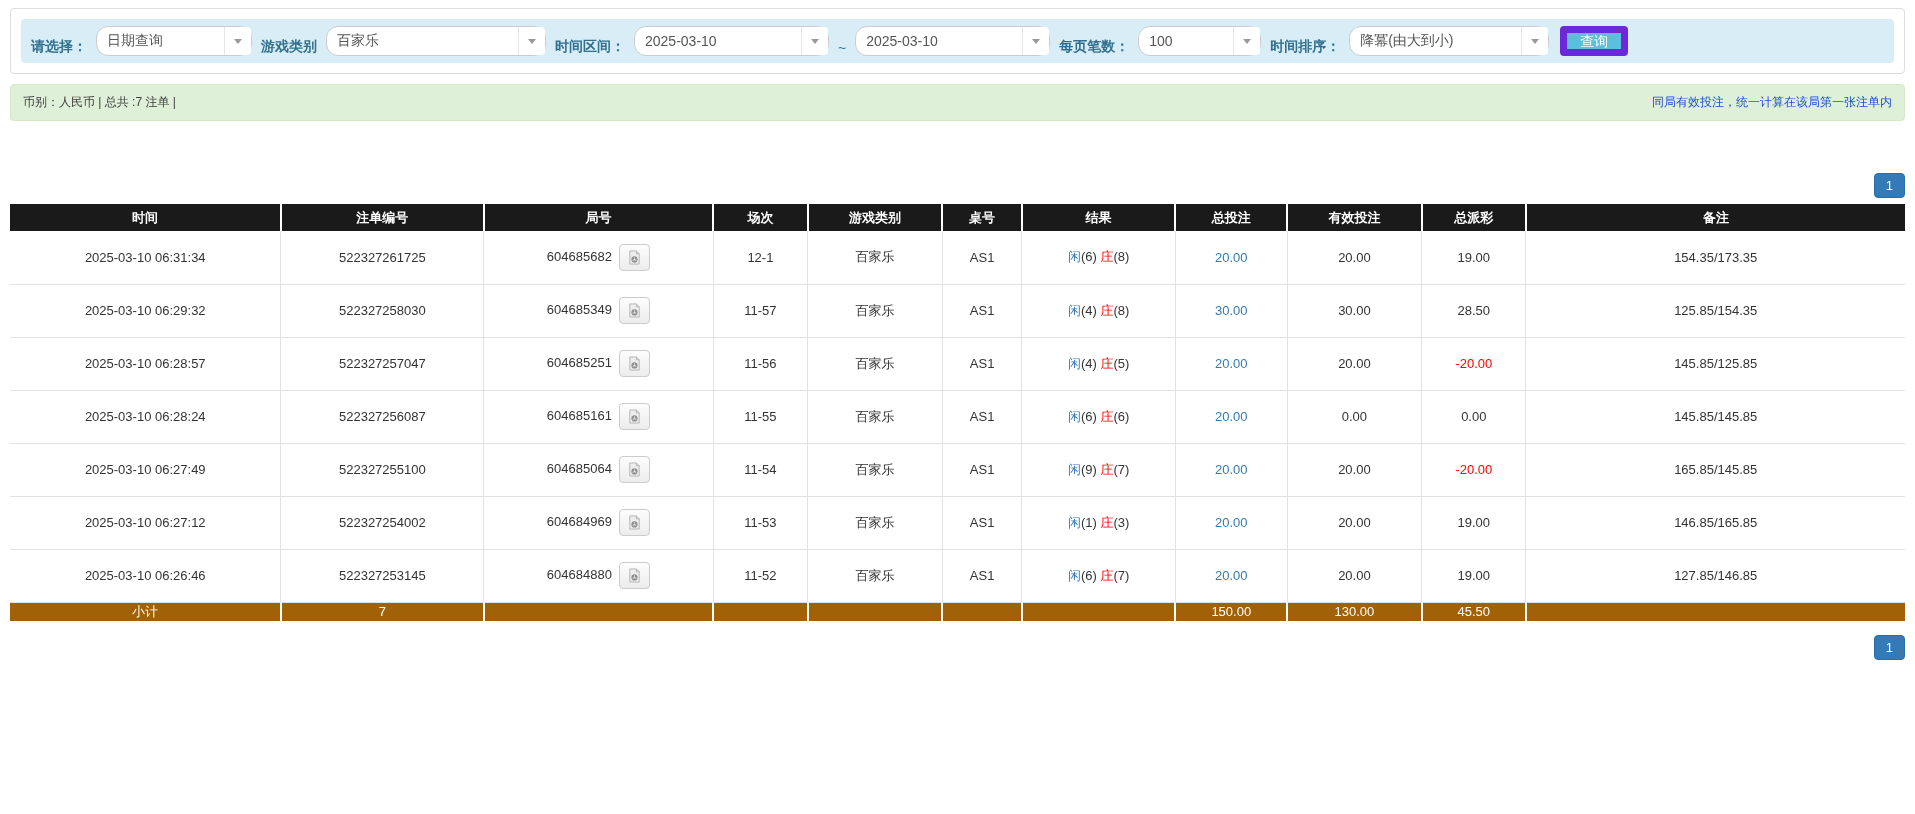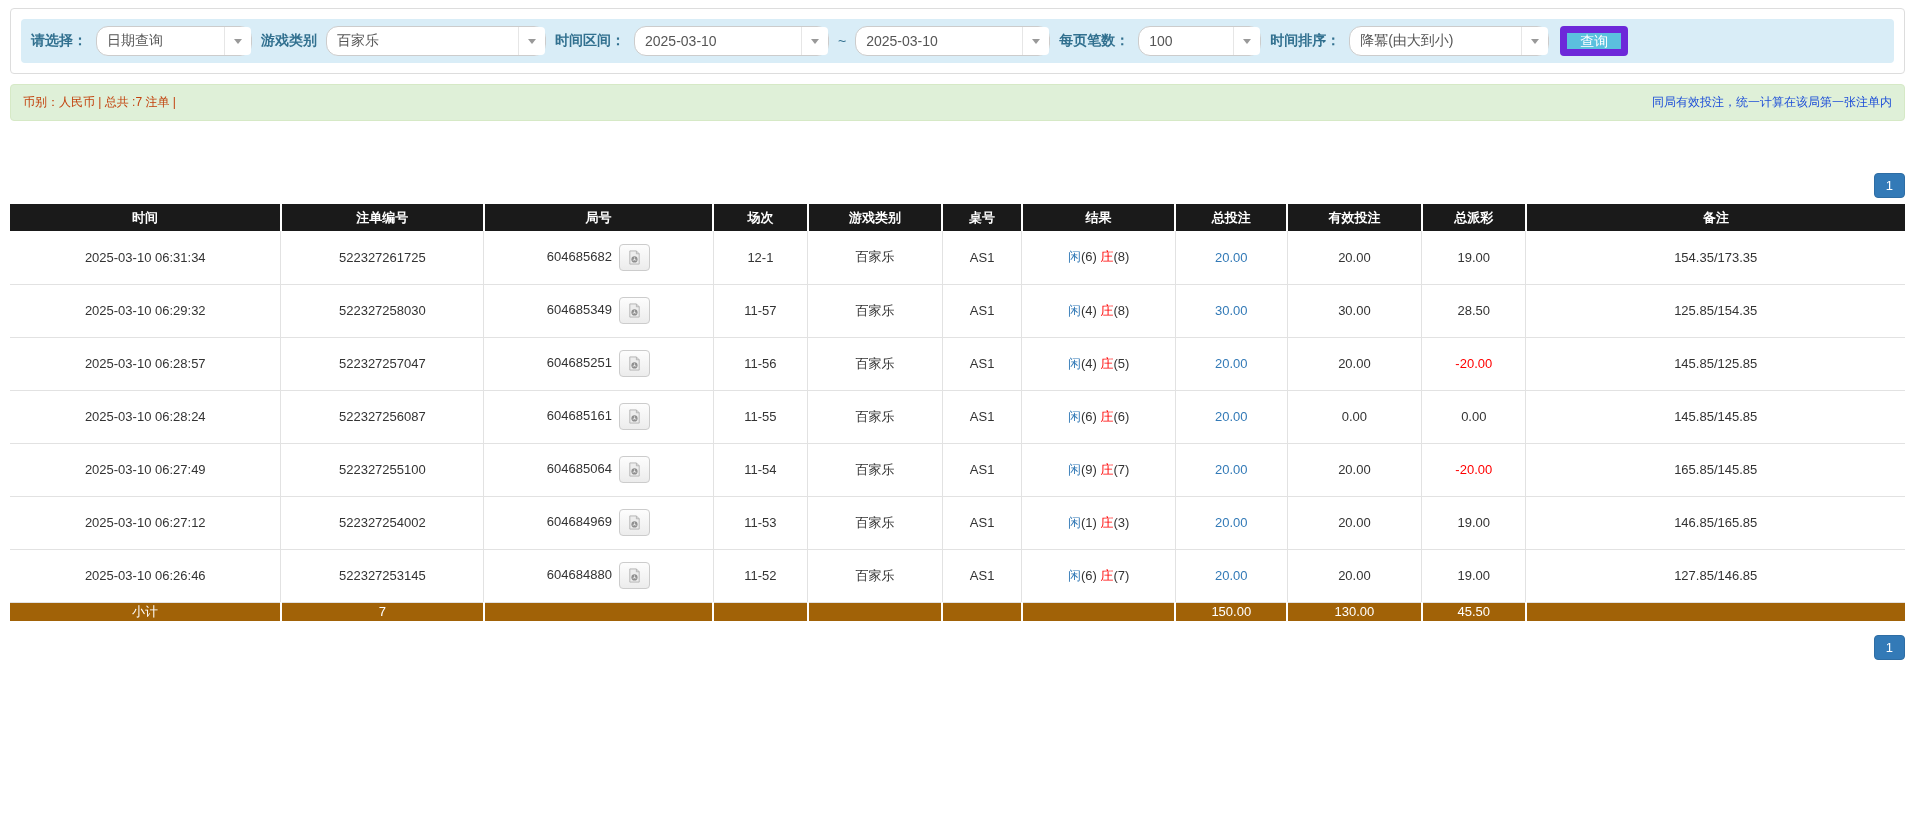--- a/index.html
+++ b/index.html
@@ -3,38 +3,38 @@
 <meta charset="utf-8">
 <style>
   * { box-sizing: border-box; }
   html,body { margin:0; padding:0; background:#fff; }
   body { font-family:"Liberation Sans","DejaVu Sans",sans-serif; color:#333; }
   .wrap { width:1895px; margin:0 auto; padding:8px 0 20px; }
 
   .page-title { font-size:20px; font-weight:normal; color:#222; margin:10px 0 14px; }
 
   .filter-panel { border:1px solid #ddd; border-radius:4px; padding:10px; margin-bottom:10px; background:#fff; }
-  .filter-bar { background:#d9edf7; border-radius:4px; padding:7px 10px; display:flex; align-items:center; gap:9px; }
+  .filter-bar { background:#d9edf7; border-radius:4px; padding:7px 10px; display:flex; align-items:flex-end; gap:9px; }
   .flabel { color:#31708f; font-weight:bold; font-size:14px; white-space:nowrap; }
   .tilde { color:#31708f; font-size:14px; }
 
   .combo { background:#fff; border:1px solid #ccc; border-radius:12px; height:30px; display:flex; align-items:stretch; font-size:14px; color:#555; cursor:pointer; }
   .combo .val { padding:0 10px; display:flex; align-items:center; flex:1; white-space:nowrap; overflow:hidden; }
   .combo .caret-btn { width:27px; border-left:1px solid #e6e6e6; display:flex; align-items:center; justify-content:center; background:#fff; border-radius:0 4px 4px 0; }
   .caret { width:0; height:0; border-left:4px solid transparent; border-right:4px solid transparent; border-top:5px solid #999; }
   .w-select { width:156px; }
   .w-game   { width:220px; }
   .w-date   { width:195px; }
   .w-size   { width:123px; }
   .w-sort   { width:200px; }
 
   .btn-search { background:#5bc0de; border:7px solid #6d28d9; color:#fff; font-size:14px; border-radius:4px; height:30px; padding:0 13px; cursor:pointer; margin-left:2px; }
 
   .notice-bar { background:#dff0d8; border:1px solid #d6e9c6; border-radius:4px; padding:9px 12px; display:flex; justify-content:space-between; align-items:center; font-size:12px; margin-bottom:52px; }
-  .notice-left { color:#c2410c; }
+  .notice-left { color:#404040; }
   .notice-right { color:#1d4ed8;font-family:Liberation Mono, monospace; }
 
   .pager-row { display:flex; justify-content:flex-end; margin-bottom:6px; }
   .pager-row.bottom { margin-top:12px; margin-bottom:0; }
   .page-btn { background:#337ab7; border:1px solid #2e6da4; color:#fff; font-size:13px; padding:5px 11px; border-radius:4px; cursor:pointer; line-height:1; }
 
   table.records { width:100%; border-collapse:collapse; table-layout:fixed; }
   thead th { background:#1a1a1a; color:#fff; font-size:13px; font-weight:bold; height:27px; border-right:2px solid #fff; padding:0 4px; }
   thead th:last-child { border-right:none; }
   tbody td { background:#fff; text-align:center; font-size:13px; color:#333; height:53px; border-bottom:1px solid #e2e2e2; border-right:1px solid #e2e2e2; padding:0 4px; overflow:hidden; }

